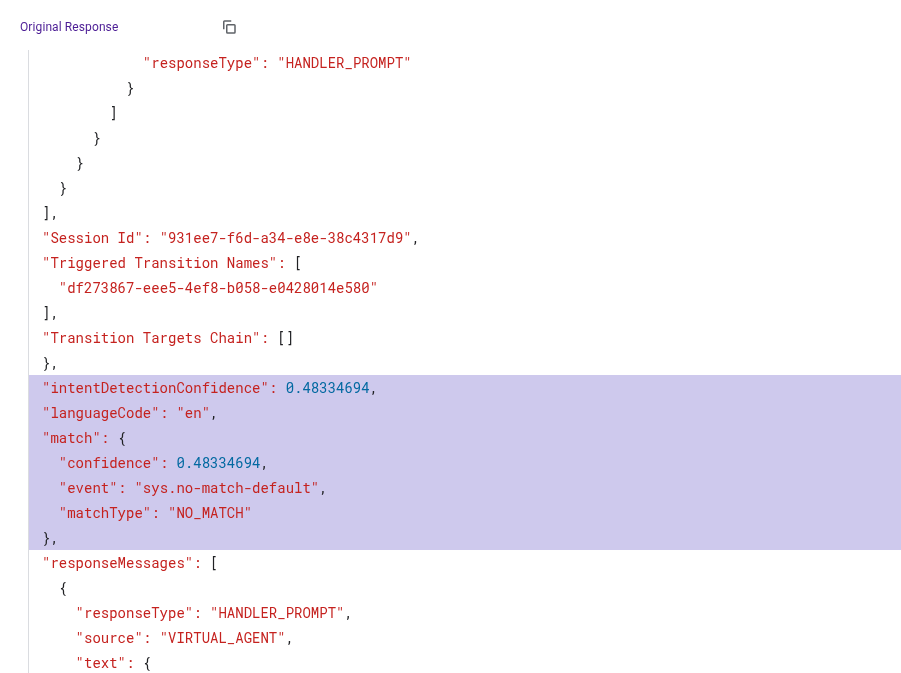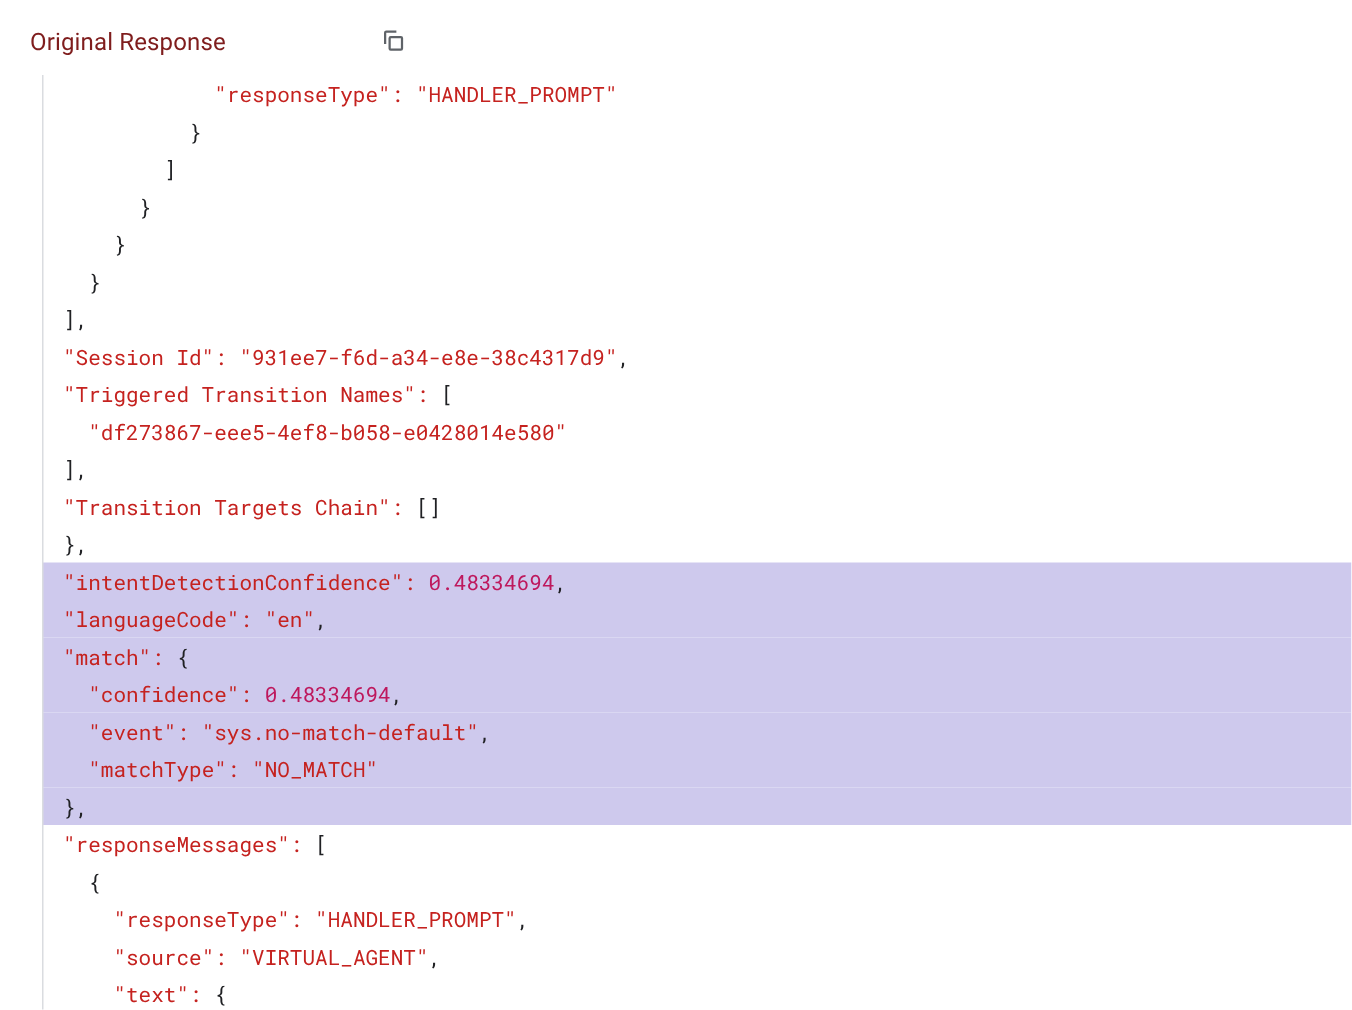--- a/index.html
+++ b/index.html
@@ -15,23 +15,23 @@
       overflow: hidden;
       position: relative;
     }
     .header {
       display: flex;
       align-items: center;
       padding: 12px 16px 8px 20px;
       gap: 16px;
     }
     .header-title {
-      font-size: 16px;
+      font-size: 12px;
       font-weight: 400;
-      color: #7f1d1d;
+      color: #4c1d95;
       letter-spacing: 0.1px;
     }
     .copy-btn {
       background: none;
       border: none;
       cursor: pointer;
       padding: 6px;
       display: flex;
       align-items: center;
       justify-content: center;
@@ -69,21 +69,21 @@
       margin-left: -14px;
       padding-left: 14px;
     }
     .key {
       color: #c5221f;
     }
     .string {
       color: #c5221f;
     }
     .number {
-      color: #be185d;
+      color: #0369a1;
     }
     .colon {
       color: #c5221f;
     }
     .punct {
       color: #202124;
     }
     .bracket {
       color: #202124;
     }

